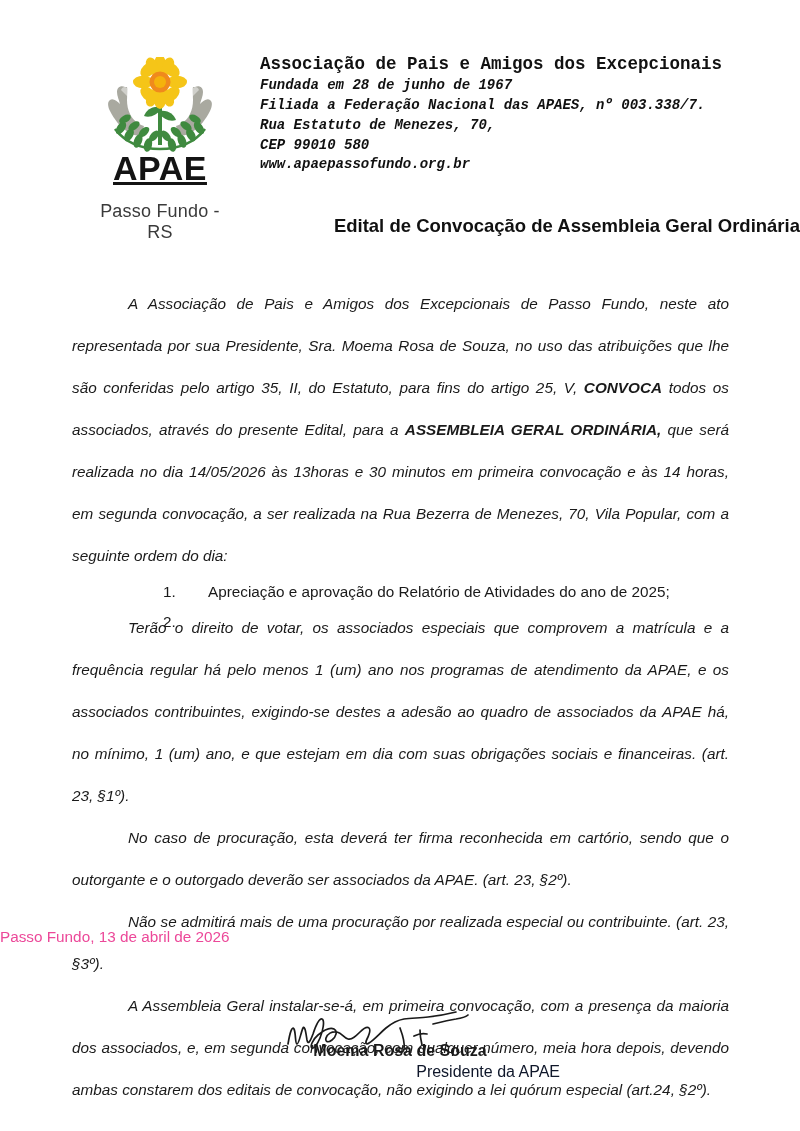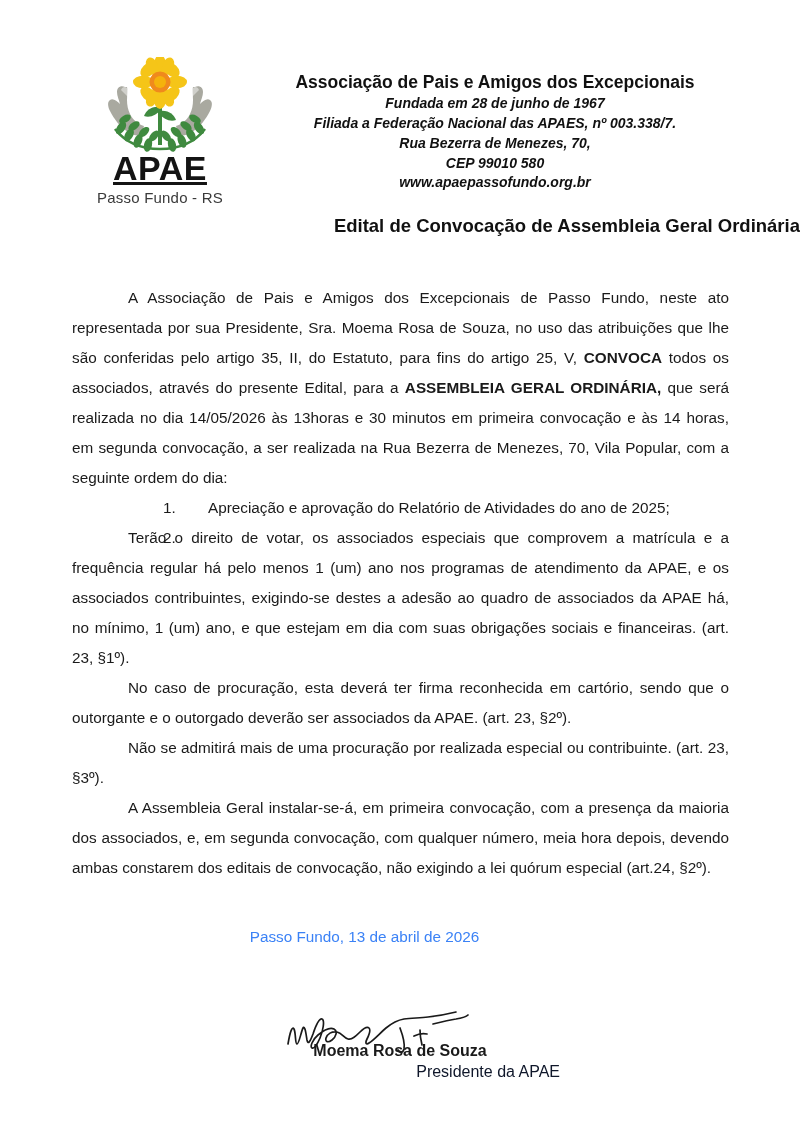--- a/index.html
+++ b/index.html
@@ -42,32 +42,33 @@
     font-weight: bold;
     font-size: 34px;
     letter-spacing: 0.5px;
     line-height: 1;
     color: #141414;
     margin-top: -4px;
     text-decoration: underline;
   }
   .logo-sub {
     font-family: "Liberation Sans", sans-serif;
-    font-size: 15px;
+    font-size: 18px;
     letter-spacing: 0.2px;
     color: #3a3a3a;
-    margin-top: 4px;
+    margin-top: 16px;
   }
 
   .org-block {
     position: absolute;
     right: 70px;
-    top: 72px;
+    top: 54px;
     width: 470px;
-    text-align: center;
+    text-align: left;
+    font-family: Liberation Mono, monospace;
   }
   .org-title {
     font-size: 17.5px;
     font-weight: bold;
     line-height: 1.25;
     color: #111;
     white-space: nowrap;
   }
   .org-line {
     font-size: 14px;
@@ -93,25 +94,26 @@
   
   .doc-body {
     position: absolute;
     left: 72px;
     top: 283px;
     width: 657px;
   }
   p.para {
     margin: 0;
     font-size: 15.3px;
-    line-height: 30px;
+    line-height: 42px;
     text-align: justify;
     text-justify: inter-word;
     text-indent: 56px;
     color: #1a1a1a;
+    font-style: italic;
   }
   p.para b { font-weight: bold; }
 
   ol.agenda {
     margin: 0;
     padding: 0;
     list-style: none;
   }
   ol.agenda li {
     font-size: 15.3px;
@@ -125,23 +127,23 @@
     left: 91px;
     top: 0;
   }
 
   
   .place-date {
     position: absolute;
     left: 0;
     top: 928px;
     width: 729px;
-    text-align: center;
+    text-align: left;
     font-size: 15.3px;
-    color: #3b82f6;
+    color: #ec4899;
   }
 
   .signature-block {
     position: absolute;
     left: 0;
     top: 1000px;
     width: 800px;
     text-align: center;
   }
   .sig-wrap {
@@ -238,21 +240,21 @@
       </g>
     </svg>
     <div class="logo-word">APAE</div>
     <div class="logo-sub">Passo Fundo - RS</div>
   </div>
 
   <div class="org-block">
     <div class="org-title">Associação de Pais e Amigos dos Excepcionais</div>
     <div class="org-line">Fundada em 28 de junho de 1967</div>
     <div class="org-line">Filiada a Federação Nacional das APAES, nº 003.338/7.</div>
-    <div class="org-line">Rua Bezerra de Menezes, 70,</div>
+    <div class="org-line">Rua Estatuto de Menezes, 70,</div>
     <div class="org-line">CEP 99010 580</div>
     <div class="org-line">www.apaepassofundo.org.br</div>
   </div>
 </div>
 
 <div class="doc-title">Edital de Convocação de Assembleia Geral Ordinária</div>
 
 <div class="doc-body">
 
   <p class="para"><span>A Associação de Pais e Amigos dos Excepcionais de Passo Fundo, neste ato representada por sua Presidente, Sra. Moema Rosa de Souza, no uso das atribuições que lhe são conferidas pelo artigo 35, II, do Estatuto, para fins do artigo 25, V, </span><b>CONVOCA</b><span> todos os  associados, através do presente Edital,  para a </span><b>ASSEMBLEIA GERAL ORDINÁRIA,</b><span> que  será realizada no dia  14/05/2026 às 13horas e 30 minutos em primeira convocação e às 14 horas, em segunda convocação, a ser realizada na Rua Bezerra de Menezes, 70, Vila Popular, com a seguinte ordem do dia:</span></p>

